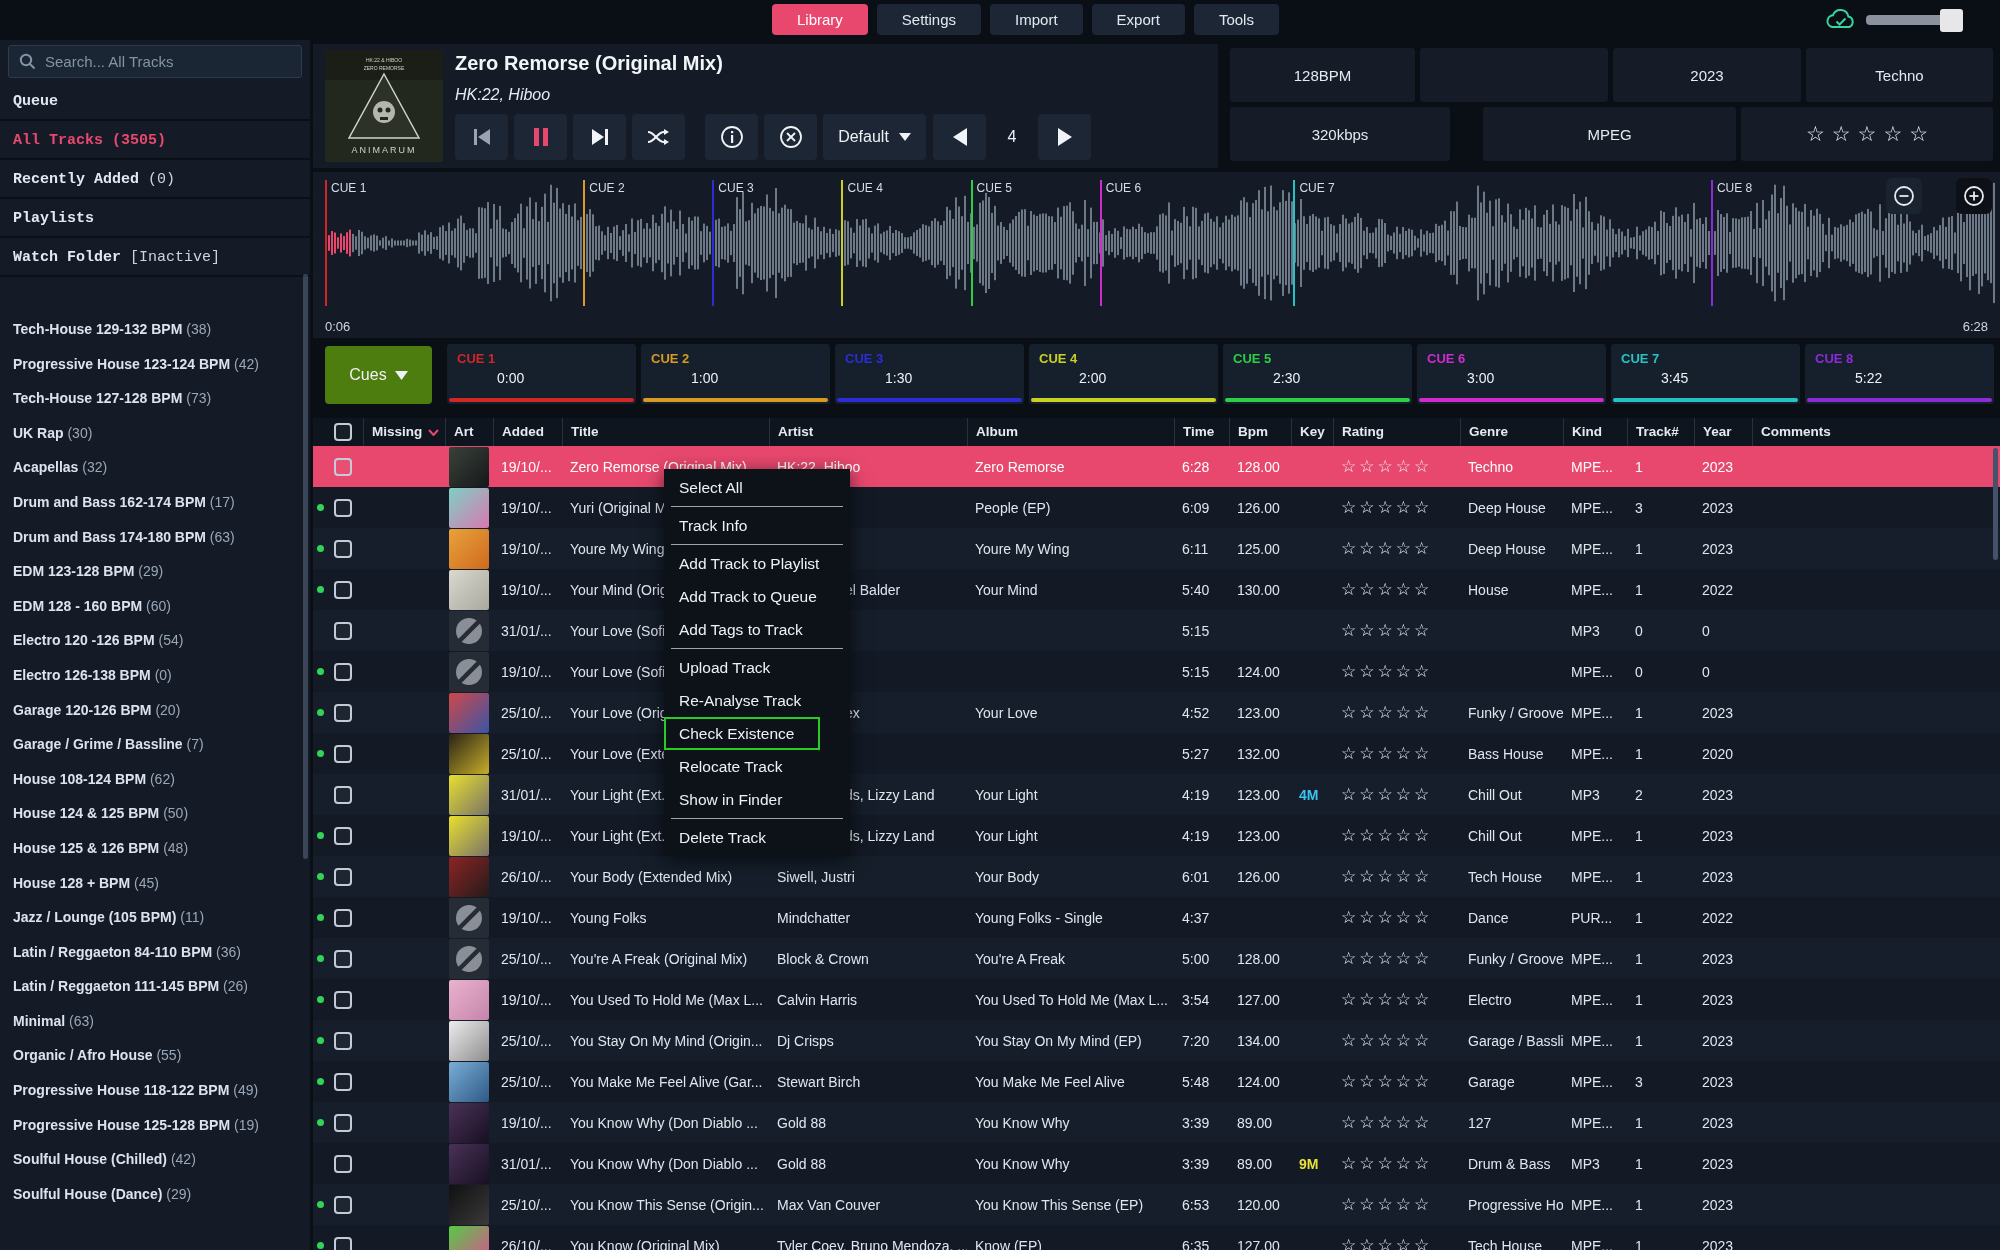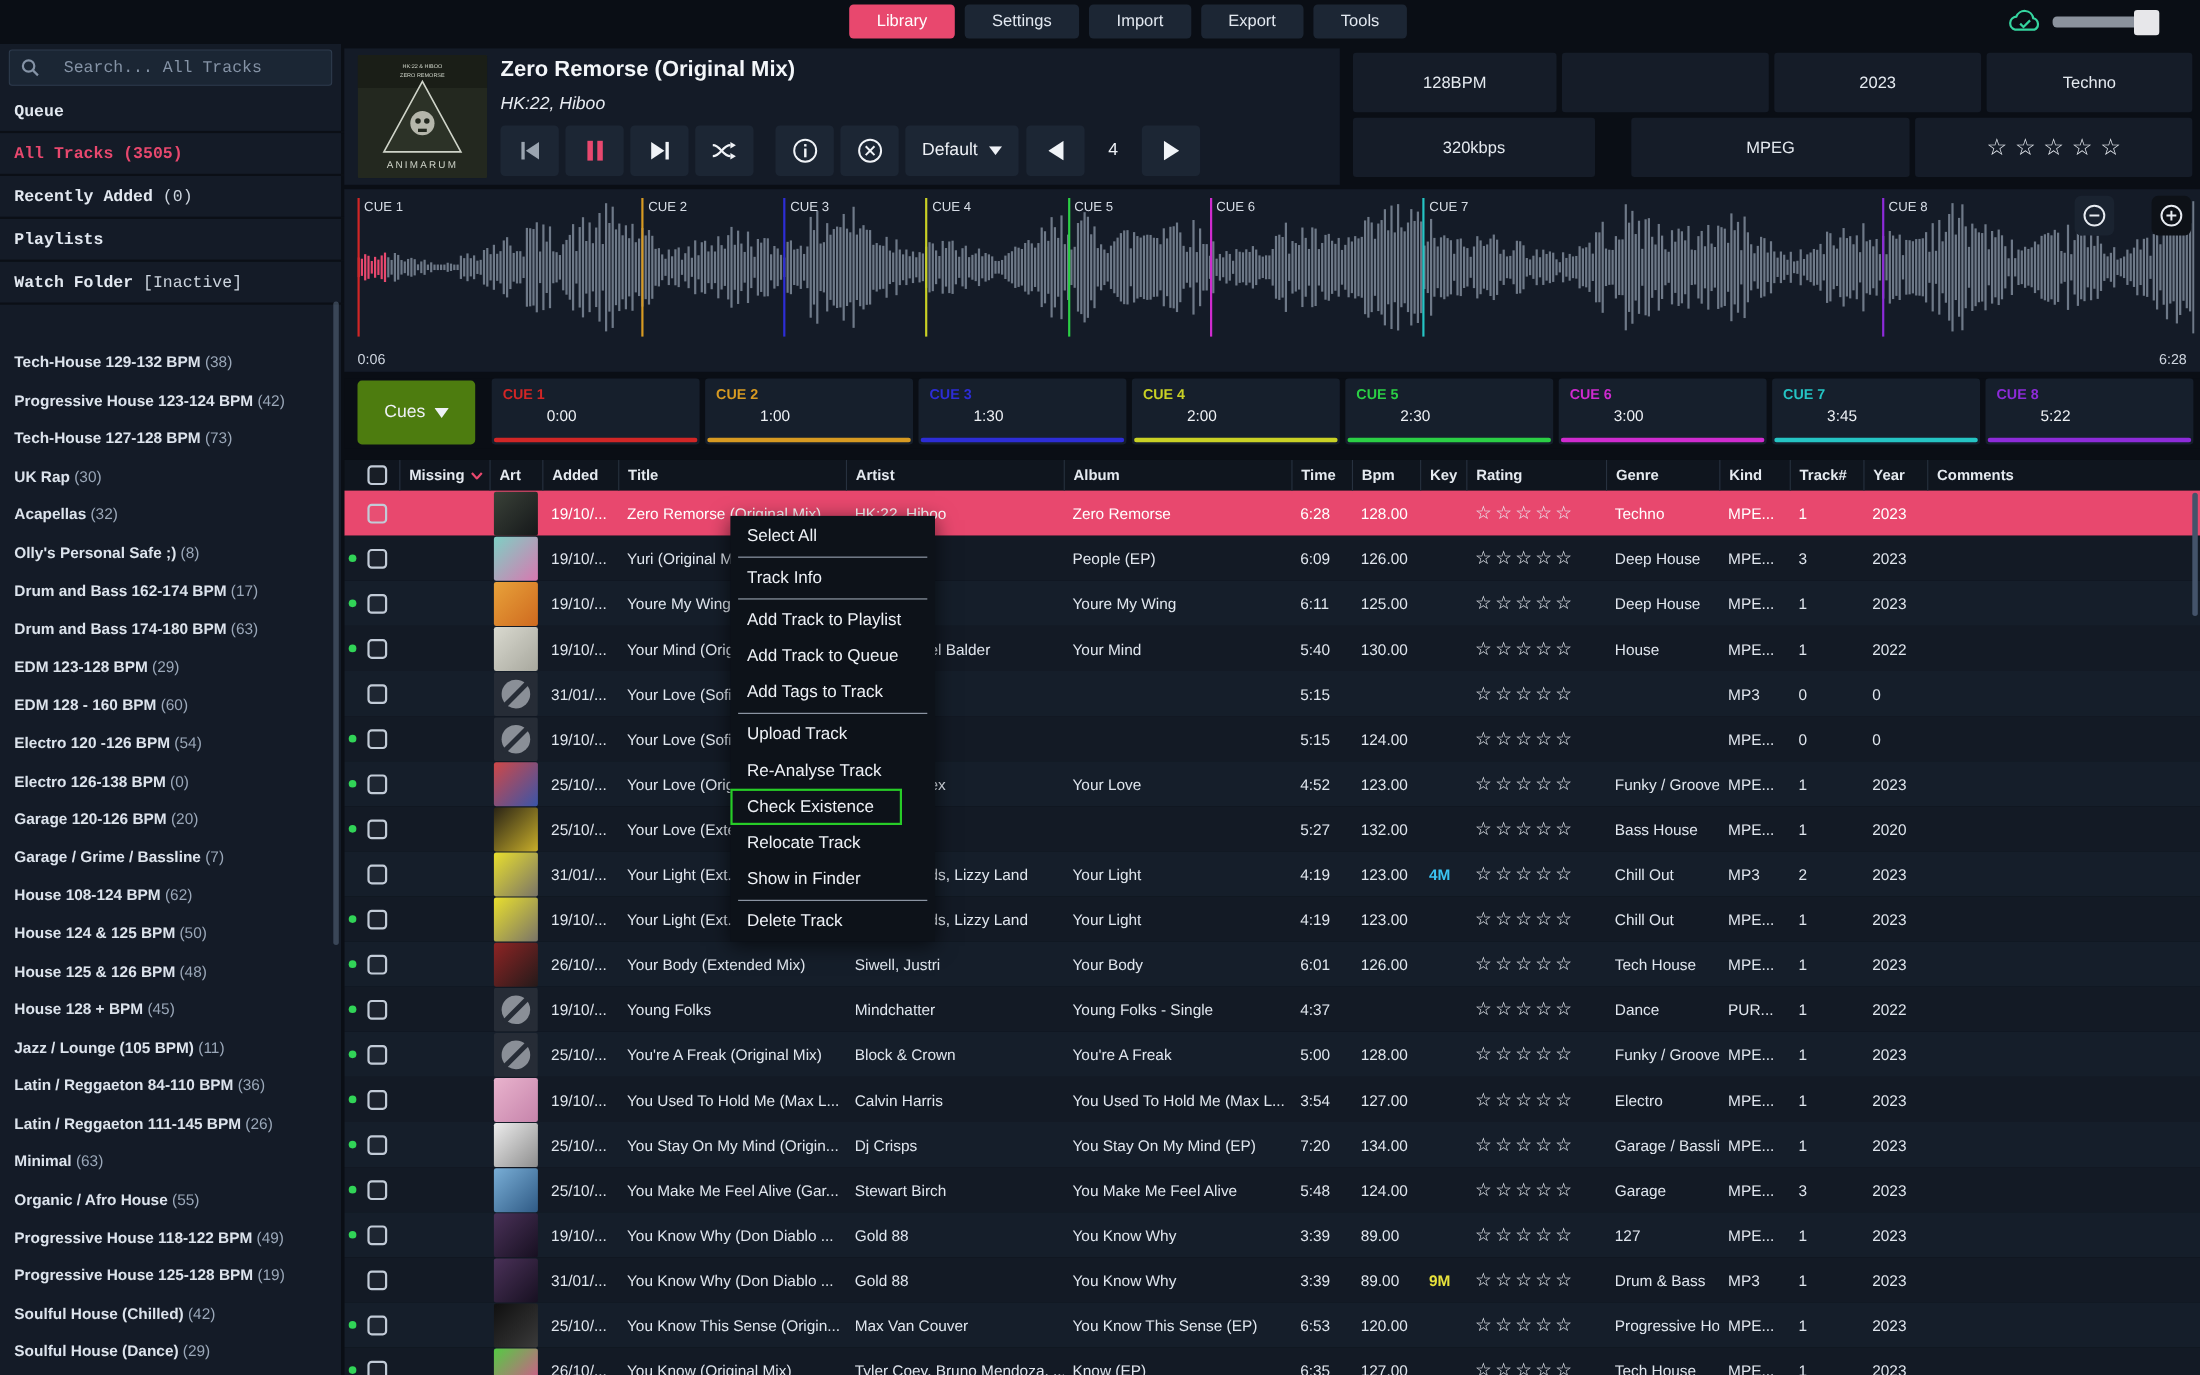--- a/index.html
+++ b/index.html
@@ -12,21 +12,21 @@
   .tabs { position:absolute; left:772px; top:4px; display:flex; gap:9px; }
   .tab { background:#1c2634; color:#e2e8f0; font-size:15px; padding:7px 25px; border-radius:4px; cursor:pointer; white-space:nowrap; }
   .tab.active { background:#e8486e; color:#fff; }
   .cloud { position:absolute; left:1824px; top:7px; width:34px; height:26px; }
   .vol-track { position:absolute; left:1866px; top:15px; width:96px; height:10px; background:#8b929d; border-radius:4px; }
   .vol-handle { position:absolute; left:1940px; top:9px; width:23px; height:23px; background:#e7e7ea; border-radius:3px; }
 
   
   .sidebar { position:absolute; left:0; top:40px; width:310px; height:1210px; background:#141b27; }
   .search-box { position:absolute; left:8px; top:5px; width:294px; height:33px; background:#1b2634; border:1px solid #2e3b4d; border-radius:3px; display:flex; align-items:center; gap:9px; padding:0 10px; }
-  .search-box input { background:transparent; border:none; outline:none; color:#eab308; font-size:15px; width:230px; font-family:Liberation Mono, monospace;margin-left:13px; }
+  .search-box input { background:transparent; border:none; outline:none; color:#eab308; font-size:15px; width:230px; font-family:Liberation Sans, sans-serif; }
   .search-box input::placeholder { color:#8593a6; }
   .side-top { position:absolute; left:0; top:42px; width:372px;font-family:Liberation Mono, monospace; }
   .side-item { height:39px; line-height:39px; padding:0 13px; font-size:15px; font-weight:600; color:#e2e8f0; border-bottom:2px solid #0b0f16; position:relative; cursor:pointer; white-space:nowrap; }
   .side-item .suffix { font-weight:400; color:#ccd4de; }
   .side-item.accent { color:#e8486e; }
   .dots-icon { position:absolute; right:16px; top:18px; display:flex; gap:3px; }
   .dots-icon i { width:4px; height:4px; background:#e8486e; border-radius:1px; }
   .plus-icon { position:absolute; right:12px; top:0; font-size:22px; font-weight:300; color:#dfe5ec; }
   .playlist-list { position:absolute; left:0; top:272px; width:310px; }
   .pl-item { height:34.6px; line-height:34.6px; padding:0 13px; font-size:14px; font-weight:600; color:#dce3ec; cursor:pointer; white-space:nowrap; overflow:hidden; }
@@ -138,21 +138,20 @@
         <span>Watch Folder</span>
         <span class="suffix"> </span><span class="suffix">[Inactive]</span>
       </div>
     </div>
     <div class="playlist-list" id="playlist-list">
         <div class="pl-item"><span>Tech-House 129-132 BPM </span><span class="cnt">(38)</span></div>
         <div class="pl-item"><span>Progressive House 123-124 BPM </span><span class="cnt">(42)</span></div>
         <div class="pl-item"><span>Tech-House 127-128 BPM </span><span class="cnt">(73)</span></div>
         <div class="pl-item"><span>UK Rap </span><span class="cnt">(30)</span></div>
         <div class="pl-item"><span>Acapellas </span><span class="cnt">(32)</span></div>
-        <div class="pl-item"><span>Olly's Personal Safe ;) </span><span class="cnt">(8)</span></div>
         <div class="pl-item"><span>Drum and Bass 162-174 BPM </span><span class="cnt">(17)</span></div>
         <div class="pl-item"><span>Drum and Bass 174-180 BPM </span><span class="cnt">(63)</span></div>
         <div class="pl-item"><span>EDM 123-128 BPM </span><span class="cnt">(29)</span></div>
         <div class="pl-item"><span>EDM 128 - 160 BPM </span><span class="cnt">(60)</span></div>
         <div class="pl-item"><span>Electro 120 -126 BPM </span><span class="cnt">(54)</span></div>
         <div class="pl-item"><span>Electro 126-138 BPM </span><span class="cnt">(0)</span></div>
         <div class="pl-item"><span>Garage 120-126 BPM </span><span class="cnt">(20)</span></div>
         <div class="pl-item"><span>Garage / Grime / Bassline </span><span class="cnt">(7)</span></div>
         <div class="pl-item"><span>House 108-124 BPM </span><span class="cnt">(62)</span></div>
         <div class="pl-item"><span>House 124 &amp; 125 BPM </span><span class="cnt">(50)</span></div>

